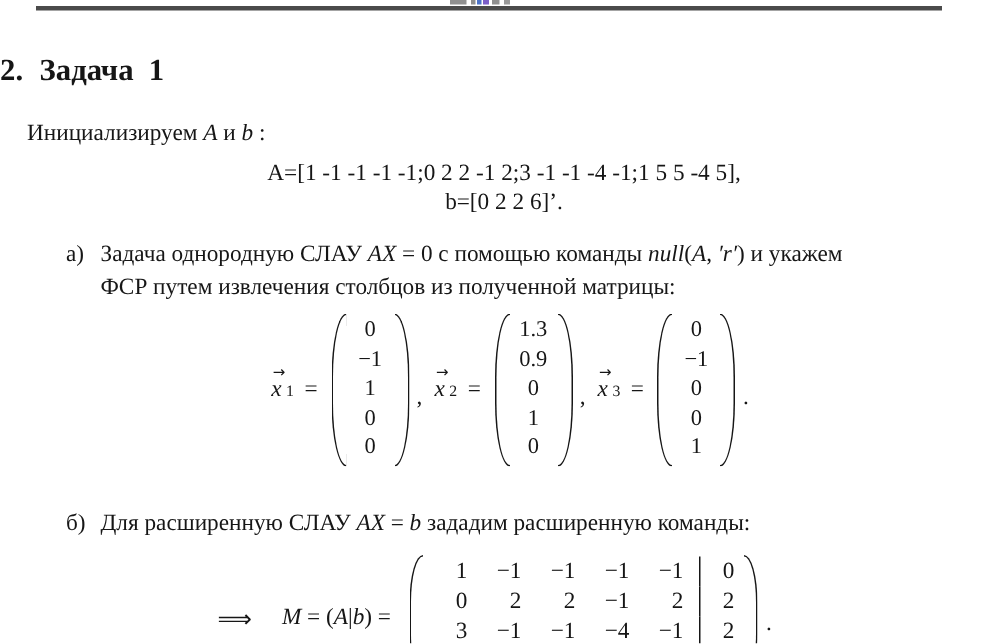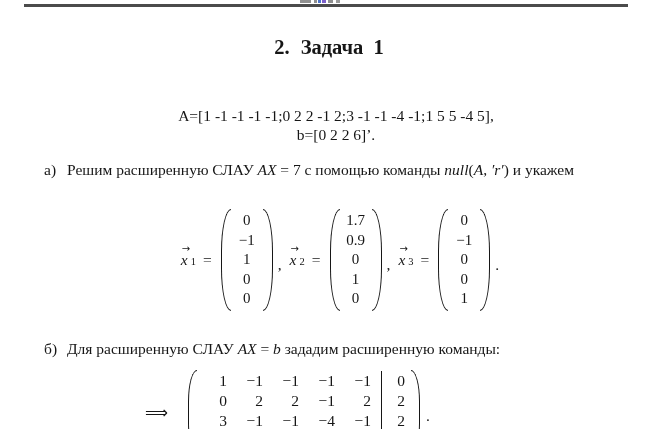--- a/index.html
+++ b/index.html
@@ -3,21 +3,21 @@
 <meta charset="utf-8">
 <style>
   html,body{margin:0;padding:0;background:#ffffff;}
   .page{position:relative;width:658px;height:429px;background:#ffffff;overflow:hidden;
         font-family:"Liberation Serif","DejaVu Serif",serif;color:#161616;}
   .it{font-style:italic;}
   
   .top-frags{position:absolute;top:0;left:0;width:658px;height:3px;}
   .frag{position:absolute;top:0;height:3px;display:block;}
   .rule{position:absolute;top:4px;left:24px;width:604px;height:2.5px;background:#4b4b4b;}
-  .title{position:absolute;top:35px;left:0;right:0;margin:0;text-align:center;
+  .title{position:absolute;top:35px;left:0;right:0;margin:0;text-align:left;
          font-size:20.5px;font-weight:bold;line-height:24px;word-spacing:5px;}
   .title .tnum{margin-right:11px;}
   .intro{position:absolute;top:79px;left:18px;margin:0;font-size:15.5px;line-height:19px;}
   .initline{position:absolute;left:7px;right:-7px;text-align:center;font-size:15.5px;line-height:19px;}
   .init-a{top:106px;}
   .init-b{top:125px;}
   .item{position:absolute;left:44px;width:578px;font-size:15.5px;line-height:22px;}
   .item-a{top:159px;}
   .item-b{top:338px;}
   .ilabel{position:absolute;left:0;top:0;}
@@ -63,28 +63,30 @@
       <span class="frag" style="left: 314px; width: 3px; background: rgb(143, 143, 143);"></span>
       <span class="frag" style="left: 318px; width: 3px; background: rgb(77, 116, 201);"></span>
       <span class="frag" style="left: 322px; width: 4px; background: rgb(124, 95, 201);"></span>
       <span class="frag" style="left: 328px; width: 5px; background: rgb(143, 143, 143);"></span>
       <span class="frag" style="left: 336px; width: 4px; background: rgb(154, 154, 154);"></span>
     </div>
   <div class="rule"></div>
 
   <h1 class="title"><span class="tnum">2.</span><span>Задача 1</span></h1>
 
+  <p class="intro"><span>Инициализируем </span><span class="it">A</span><span> и </span><span class="it">b</span><span> :</span></p>
 
   <div class="initline init-a">A=[1 -1 -1 -1 -1;0 2 2 -1 2;3 -1 -1 -4 -1;1 5 5 -4 5],</div>
   <div class="initline init-b">b=[0 2 2 6]’.</div>
 
   <div class="item item-a">
     <span class="ilabel">а)</span>
     <div class="ibody">
-      <div class="iline"><span>Решим расширенную СЛАУ </span><span class="it">AX</span><span> = 7 с помощью команды </span><span class="it">null</span><span>(</span><span class="it">A</span><span>, </span><span class="it">′r′</span><span>) и укажем</span></div>
+      <div class="iline"><span>Задача однородную СЛАУ </span><span class="it">AX</span><span> = 0 с помощью команды </span><span class="it">null</span><span>(</span><span class="it">A</span><span>, </span><span class="it">′r′</span><span>) и укажем</span></div>
+      <div class="iline">ФСР путем извлечения столбцов из полученной матрицы:</div>
     </div>
   </div>
 
   <div class="vecblock">
 
     <span class="vlabel">
         <span class="vx"><span class="varrow">→</span><span class="it">x</span></span>
         <span class="vsub">1</span>
         <span class="veq">=</span>
       </span>
@@ -102,21 +104,21 @@
     <span class="vsep">,</span>
 
     <span class="vlabel">
         <span class="vx"><span class="varrow">→</span><span class="it">x</span></span>
         <span class="vsub">2</span>
         <span class="veq">=</span>
       </span>
     <span class="vmatrix">
       <span class="paren pl"></span>
       <span class="vcol">
-          <span class="vcell">1.7</span>
+          <span class="vcell">1.3</span>
           <span class="vcell">0.9</span>
           <span class="vcell">0</span>
           <span class="vcell">1</span>
           <span class="vcell">0</span>
         </span>
       <span class="paren pr"></span>
     </span>
     <span class="vsep">,</span>
 
     <span class="vlabel">
@@ -141,20 +143,21 @@
 
   <div class="item item-b">
     <span class="ilabel">б)</span>
     <div class="ibody">
       <div class="iline"><span>Для расширенную СЛАУ </span><span class="it">AX</span><span> = </span><span class="it">b</span><span> зададим расширенную команды:</span></div>
     </div>
   </div>
 
   <div class="mblock">
     <span class="marrow">⟹</span>
+    <span class="mtext mlhs2"><span class="it">M</span><span> = (</span><span class="it">A</span><span>|</span><span class="it">b</span><span>) =</span></span>
     <span class="bmatrix">
       <span class="paren pl"></span>
       <span class="mrows">
           <span class="mrow">
             <span class="mcell">1</span>
             <span class="mcell">−1</span>
             <span class="mcell">−1</span>
             <span class="mcell">−1</span>
             <span class="mcell">−1</span>
             <span class="mcell">0</span>

